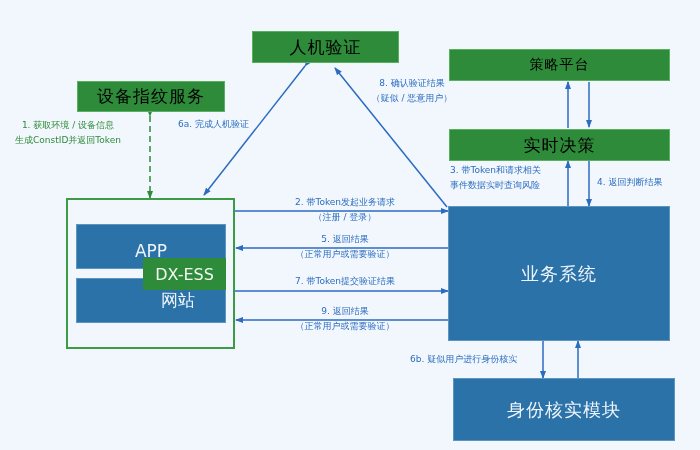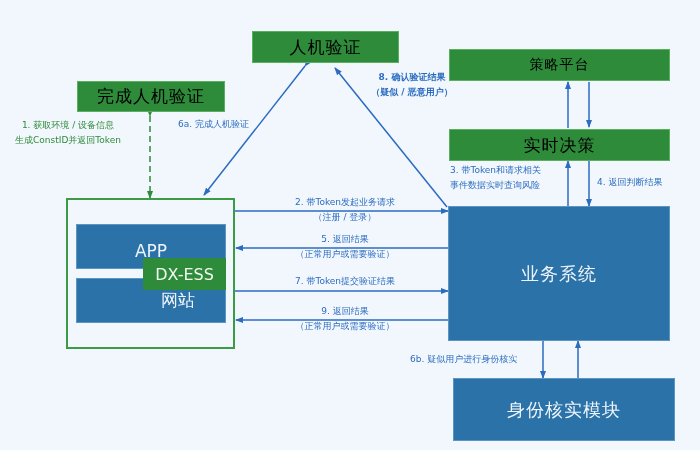--- a/index.html
+++ b/index.html
@@ -60,21 +60,21 @@
   <span>APP</span>
 </div>
 <div class="box blue" style="left:76px; top:278px; width:150px; height:45px; font-size:17px; justify-content:center; padding-left:54px;">
   <span>网站</span>
 </div>
 <div class="box" style="left:143px; top:258px; width:83px; height:32px; background:#2e8b3a; color:#f3faf3; font-size:16px;">
   <span>DX-ESS</span>
 </div>
 
 <div class="box green" style="left:77px; top:81px; width:148px; height:31px; font-size:17px; letter-spacing:1px;">
-  <span>完成人机验证</span>
+  <span>设备指纹服务</span>
 </div>
 <div class="box green" style="left:252px; top:31px; width:147px; height:32px; font-size:17px; letter-spacing:1px;">
   <span>人机验证</span>
 </div>
 <div class="box green" style="left:449px; top:49px; width:221px; height:32px; font-size:14px; letter-spacing:1px;">
   <span>策略平台</span>
 </div>
 <div class="box green" style="left:449px; top:129px; width:221px; height:32px; font-size:17px; letter-spacing:1px;">
   <span>实时决策</span>
 </div>
@@ -86,21 +86,21 @@
   <span>身份核实模块</span>
 </div>
 
 <div class="lbl g" style="left:8px; top:118px; width:120px; text-align:center;">
   <div>1. 获取环境 / 设备信息</div>
   <div>生成ConstID并返回Token</div>
 </div>
 <div class="lbl b" style="left:178px; top:117px;">
   <div>6a. 完成人机验证</div>
 </div>
-<div class="lbl b" style="left:366px; top:70px; width:92px;font-weight:bold;">
+<div class="lbl b" style="left:366px; top:76px; width:92px;">
   <div>8. 确认验证结果</div>
   <div>（疑似 / 恶意用户）</div>
 </div>
 <div class="lbl b" style="left:450px; top:163px; text-align:left;">
   <div>3. 带Token和请求相关</div>
   <div>事件数据实时查询风险</div>
 </div>
 <div class="lbl b" style="left:597px; top:175px;text-align:right;">
   <div>4. 返回判断结果</div>
 </div>

